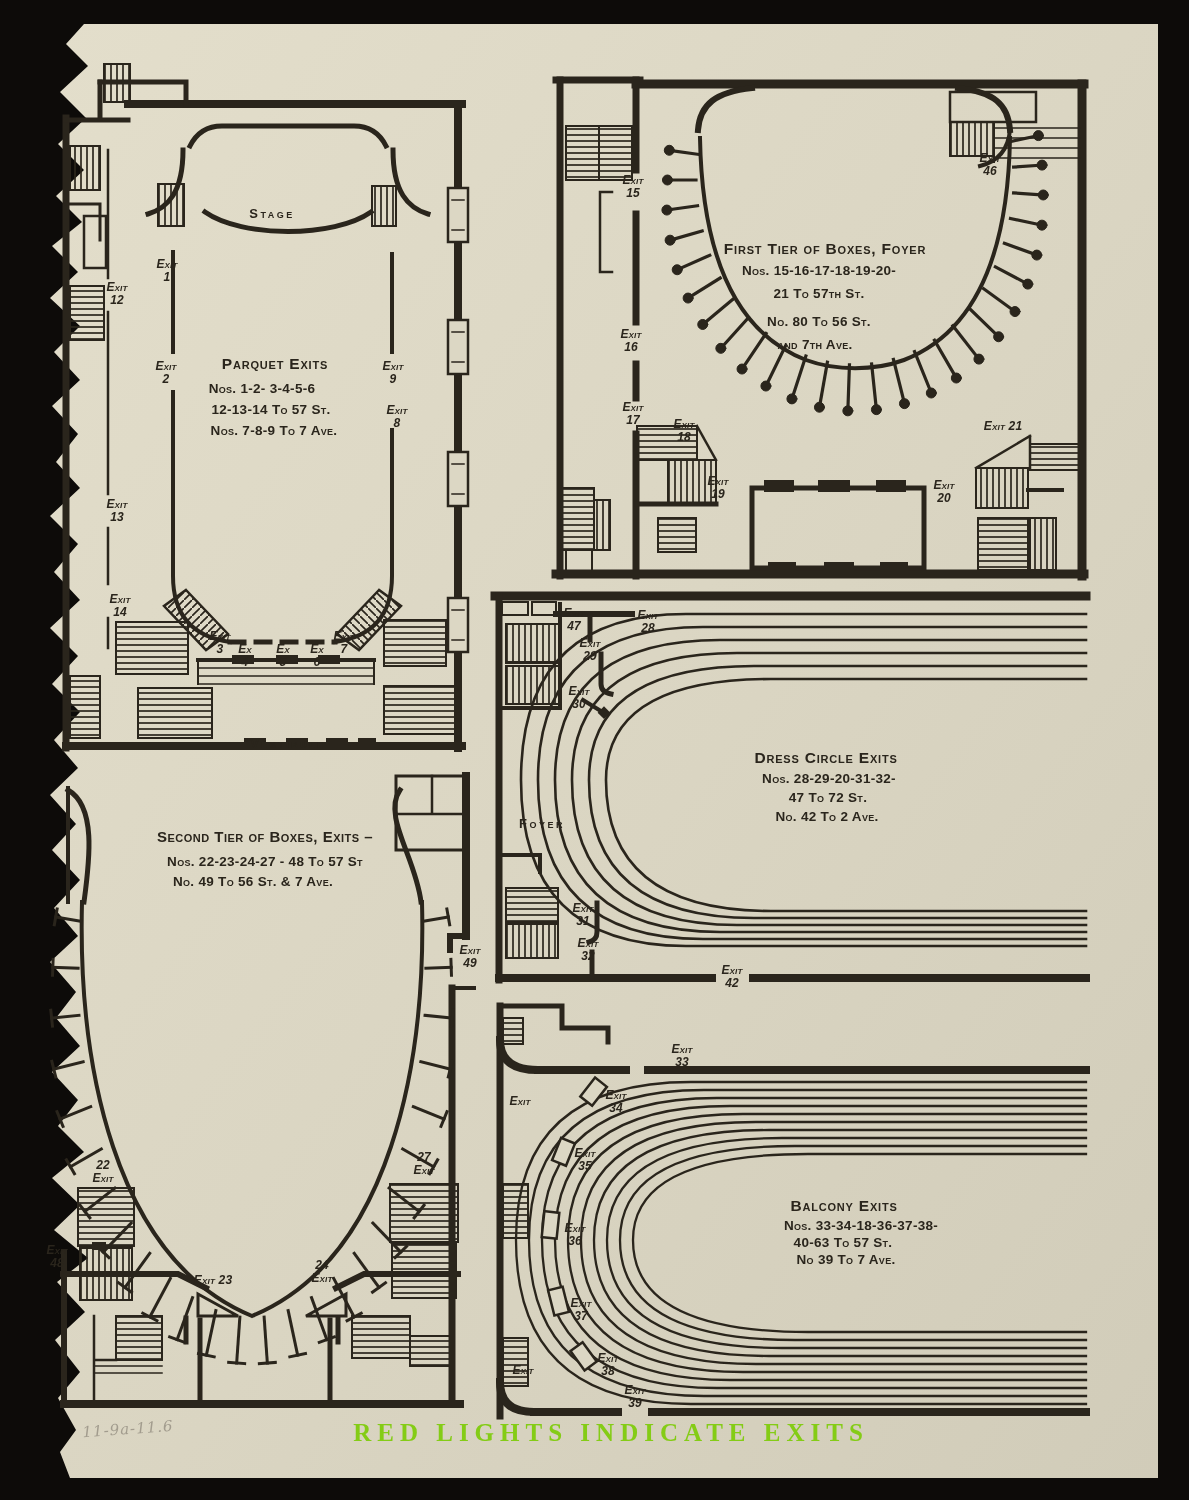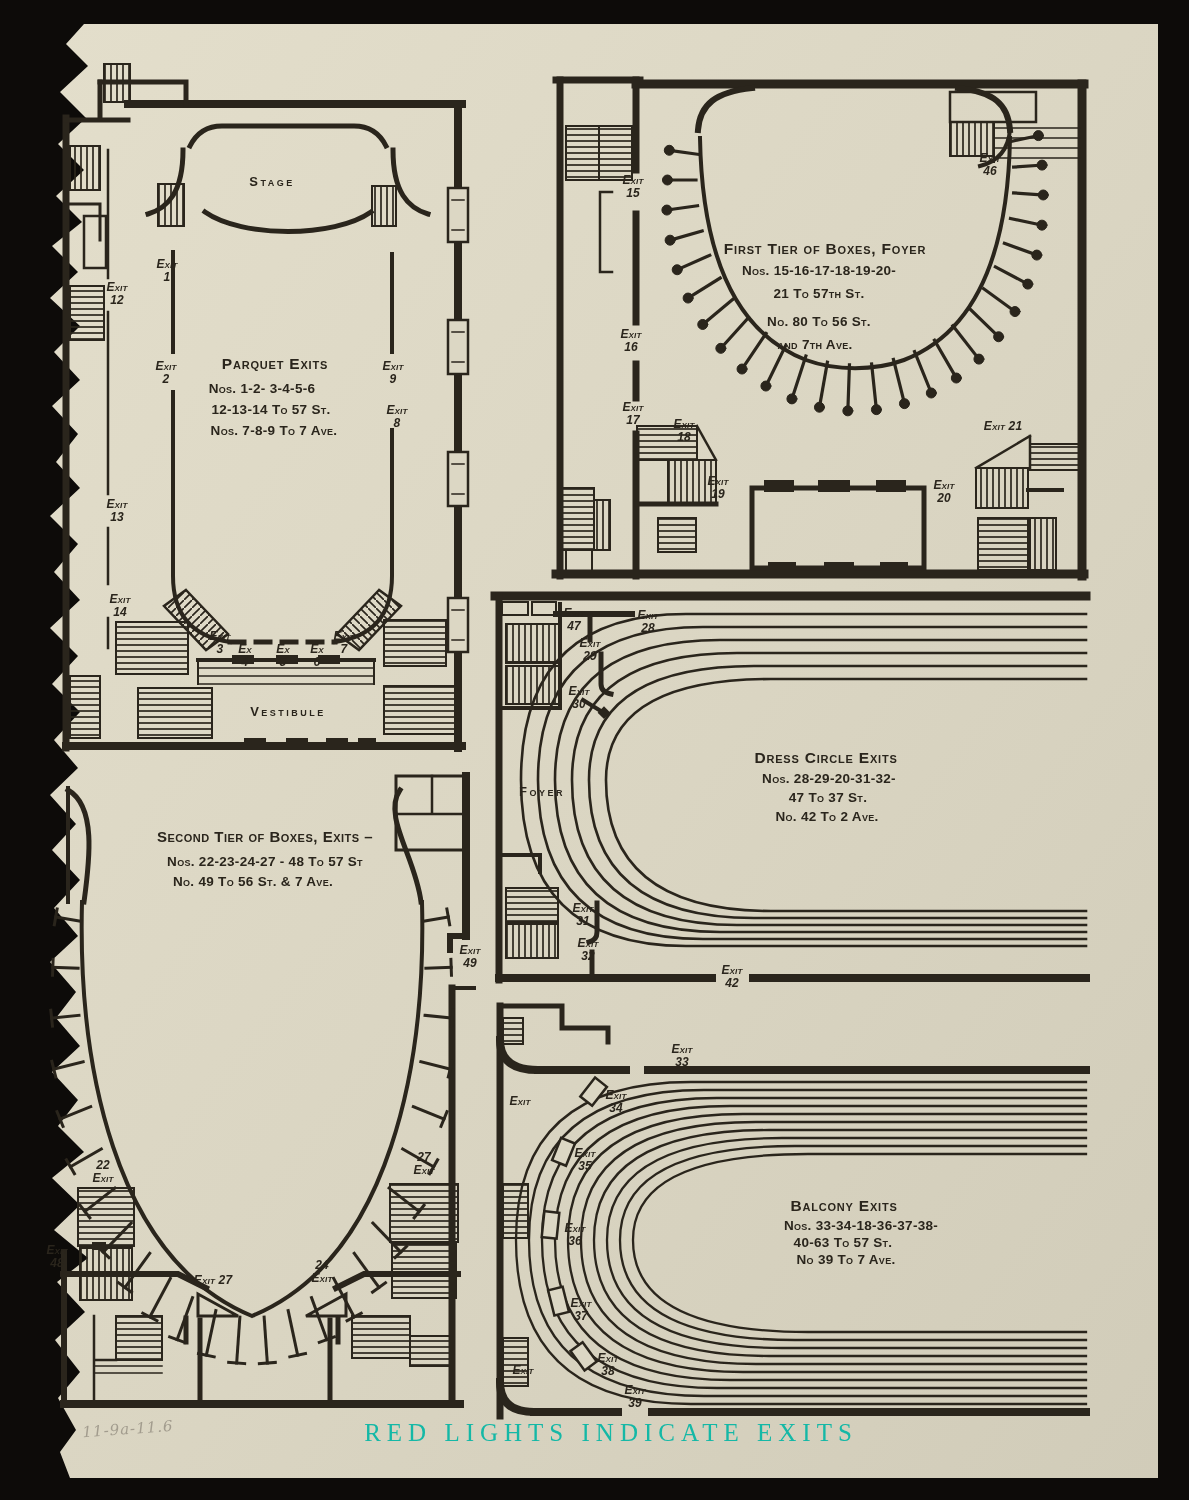--- a/index.html
+++ b/index.html
@@ -2,26 +2,26 @@
 <html><head>
 <meta charset="utf-8">
 <style>
   html,body{margin:0;padding:0;background:#0d0b09;}
   #stage{position:relative;width:1189px;height:1500px;overflow:hidden;background:#0d0b09;}
   #plan-svg{position:absolute;left:0;top:0;}
   .lbl{position:absolute;transform:translateX(-50%);font-family:"Liberation Sans",sans-serif;
        font-weight:700;font-variant:small-caps;color:#2a251c;white-space:pre-line;
        text-align:center;line-height:1.05;}
   .s{font-size:12px;letter-spacing:0.2px;font-style:italic;}
-  .m{font-size:13px;letter-spacing:2.5px;}
+  .m{font-size:13px;letter-spacing:2.5px;margin-top:32px;}
   .t{font-size:15.5px;letter-spacing:0.8px;}
   .t2{font-size:15px;letter-spacing:0.5px;}
   .n{font-size:13.5px;letter-spacing:0.3px;text-align:right;}
-  .caption{font-family:"Liberation Serif",serif;font-weight:400;font-variant:normal;
-           font-size:25px;letter-spacing:6px;color:#14b8a6;white-space:nowrap;}
+  .caption{font-family:"Liberation Serif",serif;font-weight:700;font-variant:normal;
+           font-size:25px;letter-spacing:6px;color:#84cc16;white-space:nowrap;}
   .pencil{font-family:"DejaVu Serif",serif;font-style:italic;font-weight:400;font-variant:normal;
           font-size:15px;color:#a29c8e;letter-spacing:1px;transform:translateX(-50%) rotate(-4deg);}
 </style>
 </head>
 <body>
 
 <div id="stage">
 
 <svg id="plan-svg" width="1189" height="1500" viewBox="0 0 1189 1500">
   <defs>
@@ -420,21 +420,21 @@
 47</div>
   <div class="lbl s" style="left:648px;top:609px">Exit
 28</div>
   <div class="lbl s" style="left:590px;top:637px">Exit
 29</div>
   <div class="lbl s" style="left:579px;top:685px">Exit
 30</div>
   <div class="lbl m" style="left:542px;top:785px">Foyer</div>
   <div class="lbl t" style="left:826px;top:750px">Dress Circle Exits</div>
   <div class="lbl n" style="left:829px;top:772px">Nos. 28-29-20-31-32-</div>
-  <div class="lbl n" style="left:828px;top:791px">47 To 37 St.</div>
+  <div class="lbl n" style="left:828px;top:791px">47 To 72 St.</div>
   <div class="lbl n" style="left:827px;top:810px">No. 42 To 2 Ave.</div>
   <div class="lbl s" style="left:583px;top:902px">Exit
 31</div>
   <div class="lbl s" style="left:588px;top:937px">Exit
 32</div>
   <div class="lbl s" style="left:732px;top:964px">Exit
 42</div>
 
   <div class="lbl s" style="left:682px;top:1043px">Exit
 33</div>
@@ -461,21 +461,21 @@
   <div class="lbl n" style="left:265px;top:855px">Nos. 22-23-24-27 - 48 To 57 St</div>
   <div class="lbl n" style="left:253px;top:875px">No. 49 To 56 St. &amp; 7 Ave.</div>
   <div class="lbl s" style="left:470px;top:944px">Exit
 49</div>
   <div class="lbl s" style="left:103px;top:1159px">22
 Exit</div>
   <div class="lbl s" style="left:424px;top:1151px">27
 Exit</div>
   <div class="lbl s" style="left:57px;top:1244px">Exit
 48</div>
-  <div class="lbl s" style="left:213px;top:1274px">Exit 27</div>
+  <div class="lbl s" style="left:213px;top:1274px">Exit 23</div>
   <div class="lbl s" style="left:322px;top:1259px">24
 Exit</div>
 
   <div class="lbl caption" style="left:611px;top:1420px">RED LIGHTS INDICATE EXITS</div>
   <div class="lbl pencil" style="left:128px;top:1422px">11-9a-11.6</div>
 </div>
 
 </div>
 
 </body></html>

